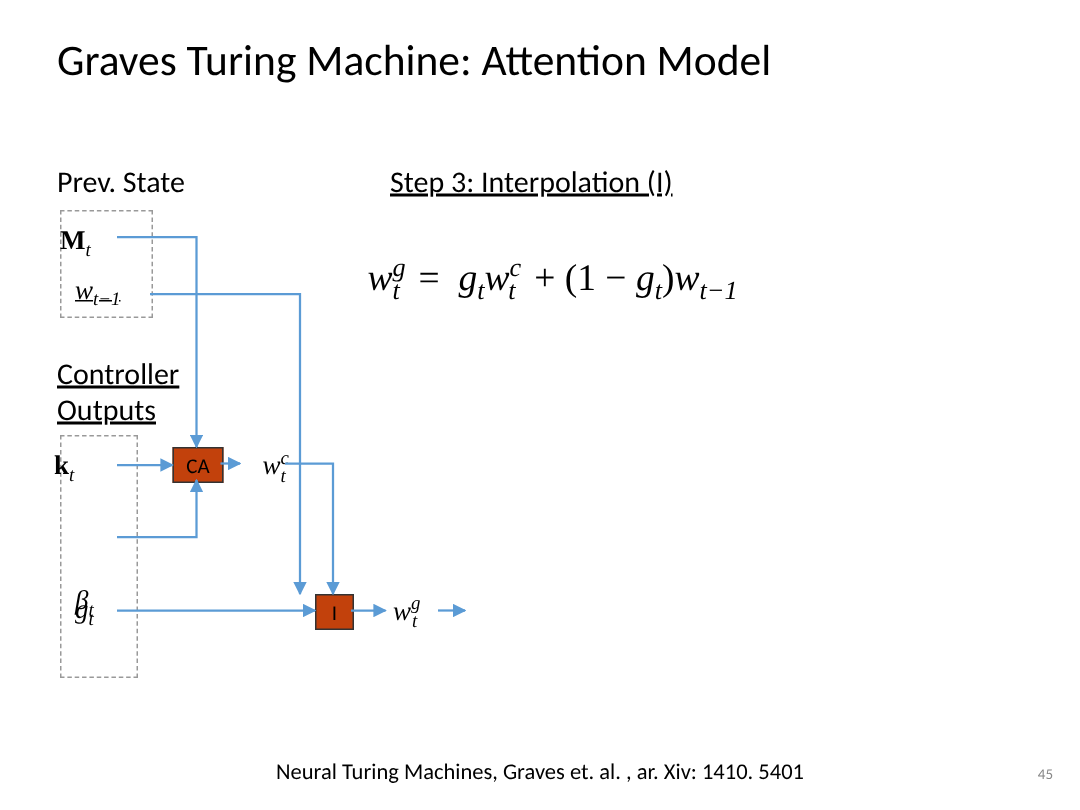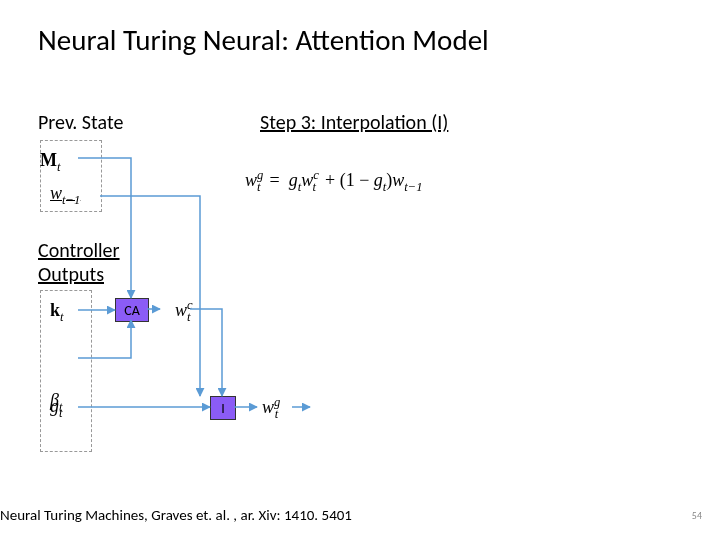--- a/index.html
+++ b/index.html
@@ -29,77 +29,77 @@
     font-size: 20px;
     text-decoration: underline;
   }
   .dashed-box {
     position: absolute;
     border: 1px dashed #999;
   }
   .solid-box {
     position: absolute;
     border: 1px solid #333;
-    background: #8b5cf6;
+    background: #c2410c;
     font-size: 14px;
     display: flex;
     align-items: center;
     justify-content: center;
   }
   .math {
     position: absolute;
     font-family: "Times New Roman", serif;
     font-size: 18px;
     white-space: nowrap;
   }
   .math .it { font-style: italic; }
   .math .bf { font-weight: bold; }
   .math sub { font-size: 0.7em; vertical-align: sub; font-style: italic; }
   .math sup { font-size: 0.7em; vertical-align: super; font-style: italic; }
   .eqn {
-    font-size: 18px;
+    font-size: 25px;
   }
   svg.wires {
     position: absolute;
     left: 0; top: 0;
     width: 720px; height: 540px;
     pointer-events: none;
   }
   .citation {
     position: absolute;
     left: 0;
     width: 720px;
     bottom: 16px;
-    text-align: left;
+    text-align: center;
     font-size: 15px;
   }
   .pagenum {
     position: absolute;
     right: 18px;
     bottom: 18px;
     font-size: 10px;
     color: #888;
   }
 </style>
 </head>
 <body>
 
-<div class="title">Neural Turing Neural: Attention Model</div>
+<div class="title">Graves Turing Machine: Attention Model</div>
 
 <div class="section-label" style="left:38px; top:110px;">Prev. State</div>
 <div class="section-label" style="left:38px; top:238px; white-space:pre-line;text-decoration:underline;">Controller
 Outputs</div>
 <div class="step-label" style="left:260px; top:110px;">Step 3: Interpolation (I)</div>
 
 <div class="dashed-box" style="left:40px; top:140px; width:60px; height:70px;"></div>
 <div class="math" style="left:40px; top:150px;"><span class="bf">M</span><sub>t</sub></div>
 <div class="math" style="left:50px; top:183px;text-decoration:underline;"><span class="it">w</span><sub>t−1</sub></div>
 
 <div class="dashed-box" style="left:40px; top:290px; width:50px; height:160px;"></div>
-<div class="math" style="left:50px; top:300px;"><span class="bf">k</span><sub>t</sub></div>
+<div class="math" style="left:36px; top:300px;"><span class="bf">k</span><sub>t</sub></div>
 <div class="math" style="left:50px; top:348px;margin-top:42px;"><span class="it">β</span><sub>t</sub></div>
 <div class="math" style="left:50px; top:396px;"><span class="it">g</span><sub>t</sub></div>
 
 <div class="solid-box" style="left:115px; top:298px; width:32px; height:22px;">CA</div>
 
 <div class="math" style="left:163px; top:298px;margin-left:12px;"><span class="it">w</span><sup>c</sup><sub style="margin-left:-0.45em;">t</sub></div>
 
 <div class="solid-box" style="left:210px; top:396px; width:24px; height:22px;">I</div>
 
 <div class="math" style="left:262px; top:395px;"><span class="it">w</span><sup>g</sup><sub style="margin-left:-0.45em;">t</sub></div>
@@ -133,13 +133,13 @@
 
     <path d="M 100 196 H 200 V 396" marker-end="url(#arr)"></path>
 
     <path d="M 234 407 H 257" marker-end="url(#arr)"></path>
 
     <path d="M 292 407 H 310" marker-end="url(#arr)"></path>
   </g>
 </svg>
 
 <div class="citation">Neural Turing Machines, Graves et. al. , ar. Xiv: 1410. 5401</div>
-<div class="pagenum">54</div>
+<div class="pagenum">45</div>
 
 </body></html>

